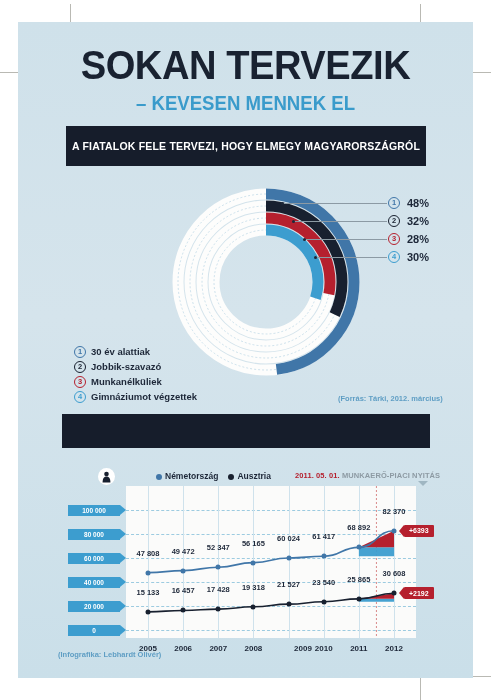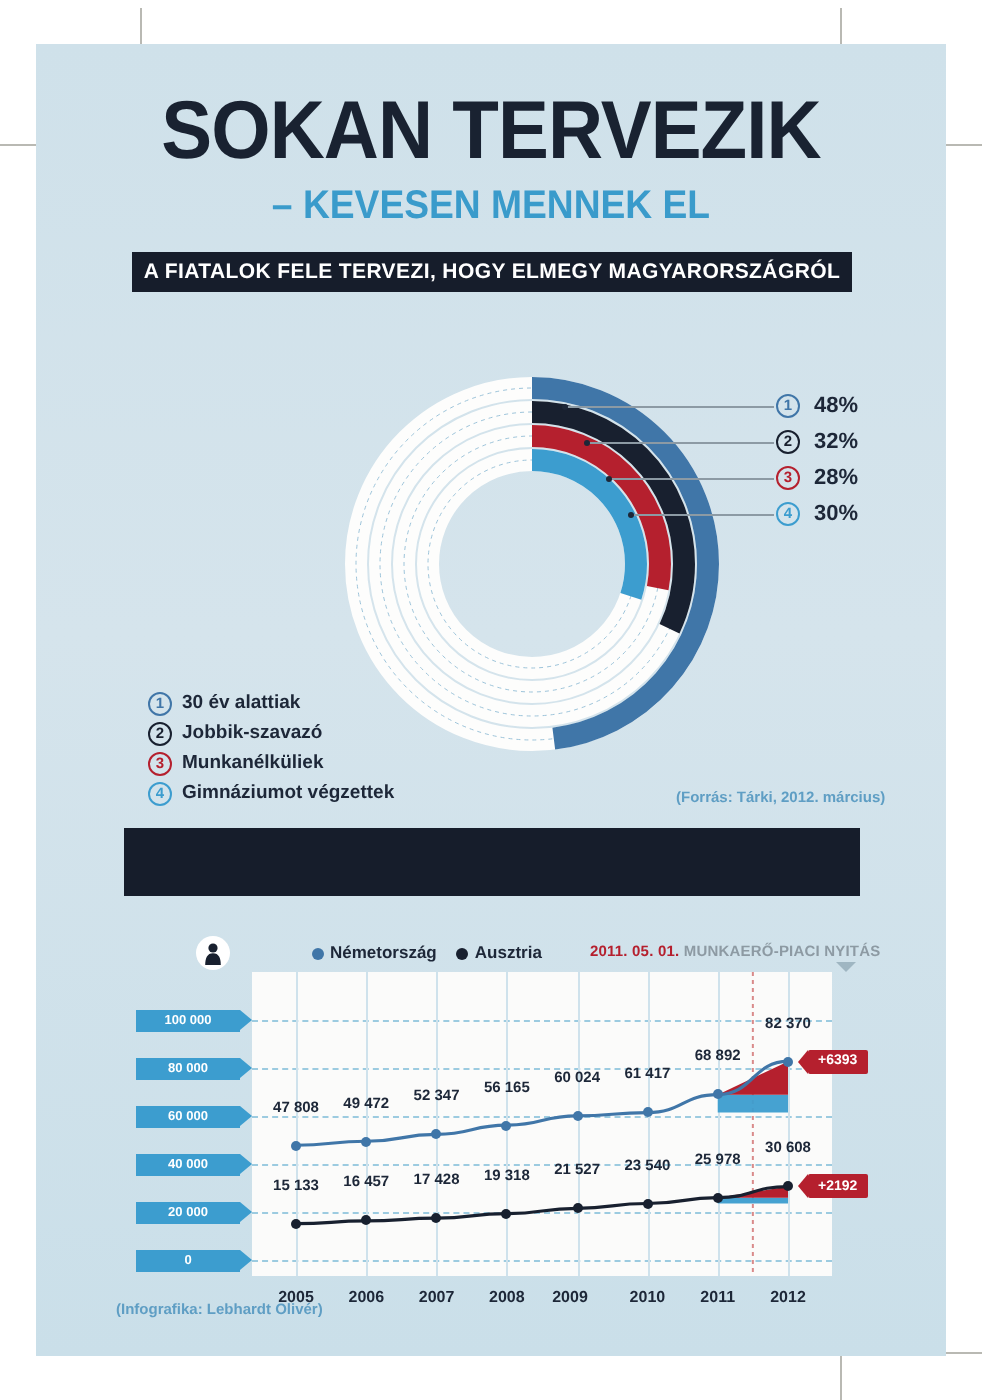--- a/index.html
+++ b/index.html
@@ -31,21 +31,21 @@
   .subtitle{
     position:absolute;left:0;right:0;top:70px;text-align:center;
     font-size:20px;font-weight:bold;color:#3a9bcb;letter-spacing:0px;
     transform:scaleX(0.93);
   }
   .bar-black{
     position:absolute;background:#161d2b;color:#ffffff;
     display:flex;align-items:center;justify-content:center;text-align:center;
     font-weight:bold;
   }
-  #kicker{left:48px;top:104px;width:360px;height:20px;font-size:10.5px;letter-spacing:0.2px;}
+  #kicker{left:48px;top:104px;width:360px;height:40px;font-size:10.5px;letter-spacing:0.2px;}
   .sub2{
     position:absolute;left:0;right:0;top:136px;text-align:center;
     font-size:9.5px;font-weight:bold;color:#1d2738;line-height:14px;letter-spacing:0.3px;
   }
 
   
   #donut-wrap{position:absolute;left:0px;top:160px;width:455px;height:205px;}
   #donut{position:absolute;left:148px;top:0px;}
   .pct-list{position:absolute;left:370px;top:12px;}
   .pct-row{display:flex;align-items:center;height:18px;font-size:11px;font-weight:bold;color:#1d2738;}
@@ -242,21 +242,21 @@
         <div class="ytag" style="top: 138.5px;">0</div>
         <div class="ytag" style="top: 114.5px;">20 000</div>
         <div class="ytag" style="top: 90.5px;">40 000</div>
         <div class="ytag" style="top: 66.5px;">60 000</div>
         <div class="ytag" style="top: 42.5px;">80 000</div>
         <div class="ytag" style="top: 18.5px;">100 000</div>
         <div class="xlab" style="left: 22px;">2005</div>
         <div class="xlab" style="left: 57.1429px;">2006</div>
         <div class="xlab" style="left: 92.2857px;">2007</div>
         <div class="xlab" style="left: 127.429px;">2008</div>
-        <div class="xlab" style="left: 159px;">2009</div>
+        <div class="xlab" style="left: 177px;">2009</div>
         <div class="xlab" style="left: 197.714px;">2010</div>
         <div class="xlab" style="left: 232.857px;">2011</div>
         <div class="xlab" style="left: 268px;">2012</div>
         <div class="pt" style="left: 22px; top: 86.6304px; background: rgb(64, 118, 168);"></div>
         <div class="dlabel" style="left: 22px; top: 62.6304px;">47 808</div>
         <div class="pt" style="left: 57.1429px; top: 84.6336px; background: rgb(64, 118, 168);"></div>
         <div class="dlabel" style="left: 57.1429px; top: 60.6336px;">49 472</div>
         <div class="pt" style="left: 92.2857px; top: 81.1836px; background: rgb(64, 118, 168);"></div>
         <div class="dlabel" style="left: 92.2857px; top: 57.1836px;">52 347</div>
         <div class="pt" style="left: 127.429px; top: 76.602px; background: rgb(64, 118, 168);"></div>
@@ -276,21 +276,21 @@
         <div class="dlabel" style="left: 57.1429px; top: 100.459px;">16 457</div>
         <div class="pt" style="left: 92.2857px; top: 123.086px; background: rgb(24, 32, 47);"></div>
         <div class="dlabel" style="left: 92.2857px; top: 99.0864px;">17 428</div>
         <div class="pt" style="left: 127.429px; top: 120.818px; background: rgb(24, 32, 47);"></div>
         <div class="dlabel" style="left: 127.429px; top: 96.8184px;">19 318</div>
         <div class="pt" style="left: 162.571px; top: 118.168px; background: rgb(24, 32, 47);"></div>
         <div class="dlabel" style="left: 162.571px; top: 94.1676px;">21 527</div>
         <div class="pt" style="left: 197.714px; top: 115.752px; background: rgb(24, 32, 47);"></div>
         <div class="dlabel" style="left: 197.714px; top: 91.752px;">23 540</div>
         <div class="pt" style="left: 232.857px; top: 112.826px; background: rgb(24, 32, 47);"></div>
-        <div class="dlabel" style="left: 232.857px; top: 88.8264px;">25 978</div>
+        <div class="dlabel" style="left: 232.857px; top: 88.8264px;">25 865</div>
         <div class="pt" style="left: 268px; top: 107.27px; background: rgb(24, 32, 47);"></div>
         <div class="dlabel" style="left: 268px; top: 83.2704px;">30 608</div>
         <div class="badge" style="left: 278px; top: 101.27px;">+2192</div>
       </div>
   </div>
 
   <div id="foot-left">(Infografika: Lebhardt Olivér)</div>
 </div>
 
 </body></html>

